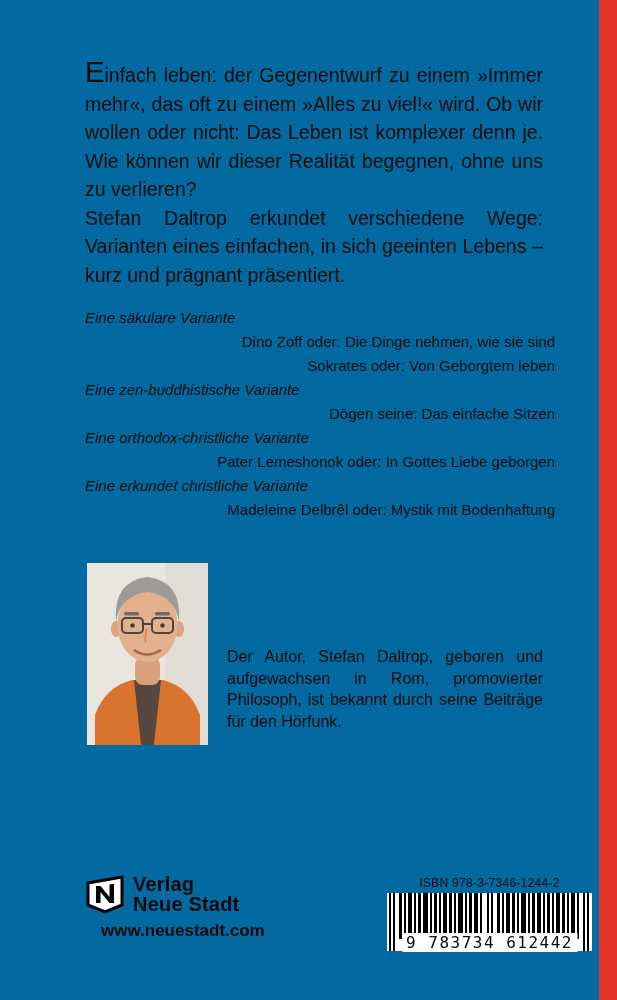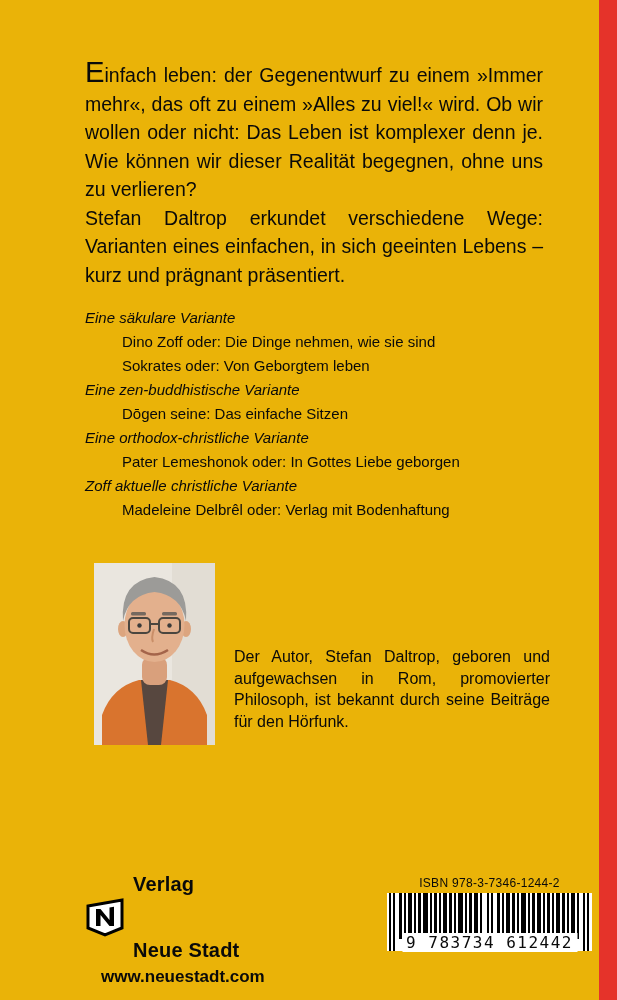--- a/index.html
+++ b/index.html
@@ -1,46 +1,46 @@
 <!DOCTYPE html>
 <html><head>
 <meta charset="utf-8">
 <style>
   html,body{margin:0;padding:0;background:#ffffff;}
   .cover{
-    position:relative;width:617px;height:1000px;background:#eab308;overflow:hidden;
+    position:relative;width:617px;height:1000px;background:#0369a1;overflow:hidden;
     font-family:"Liberation Sans",sans-serif;color:#0a0a0a;
   }
   .spine{position:absolute;top:0;right:0;width:18px;height:1000px;background:#e5332a;}
 
   
   .blurb{position:absolute;left:85px;top:58px;width:458px;
     font-size:19.5px;line-height:28.5px;text-align:justify;}
   .blurb p{margin:0;}
   .p1::first-letter{font-size:150%;}
 
   
   .variants{position:absolute;left:85px;top:306px;width:470px;
     font-size:15px;line-height:24px;}
   .v-label{font-style:italic;}
-  .v-entry{padding-left:37px;}
+  .v-entry{padding-left:37px;text-align:right;}
 
   
-  .author-row{position:absolute;left:94px;top:563px;width:458px;height:182px;}
+  .author-row{position:absolute;left:87px;top:563px;width:458px;height:182px;}
   .photo{position:absolute;left:0;top:0;width:121px;height:182px;overflow:hidden;}
   .photo svg{display:block;}
   .bio{position:absolute;left:140px;top:83px;width:316px;margin:0;
     font-size:16px;line-height:21.5px;text-align:justify;}
 
   
   .publisher{position:absolute;left:85px;top:874px;}
   .logo-row{display:flex;align-items:center;gap:8px;}
   .logo-mark{width:40px;height:40px;display:inline-block;}
   .logo-text{display:flex;flex-direction:column;font-weight:bold;
-    font-size:20px;line-height:20px;letter-spacing:0.2px;gap:46px;}
+    font-size:20px;line-height:20px;letter-spacing:0.2px;}
   .website{font-size:17px;font-weight:bold;margin-top:7px;margin-left:16px;}
 
   
   .isbn-block{position:absolute;left:387px;top:876px;width:205px;text-align:center;}
   .isbn-label{font-size:12px;letter-spacing:0.3px;margin-bottom:3px;}
   .barcode{position:relative;width:205px;height:58px;background:#ffffff;margin:0 auto;}
   .barcode svg{display:block;}
   .barcode-digits{
     position:absolute;left:50%;transform:translateX(-50%);bottom:-1px;
     background:#ffffff;padding:0 4px;
@@ -69,22 +69,22 @@
     </div>
     <div class="variant">
       <div class="v-label">Eine zen-buddhistische Variante</div>
       <div class="v-entry">Dōgen seine: Das einfache Sitzen</div>
     </div>
     <div class="variant">
       <div class="v-label">Eine orthodox-christliche Variante</div>
       <div class="v-entry">Pater Lemeshonok oder: In Gottes Liebe geborgen</div>
     </div>
     <div class="variant">
-      <div class="v-label">Zoff aktuelle christliche Variante</div>
-      <div class="v-entry">Madeleine Delbrêl oder: Verlag mit Bodenhaftung</div>
+      <div class="v-label">Eine erkundet christliche Variante</div>
+      <div class="v-entry">Madeleine Delbrêl oder: Mystik mit Bodenhaftung</div>
     </div>
   </div>
 
   <div class="author-row">
     <div class="photo">
       <svg width="121" height="182" viewBox="0 0 121 182" xmlns="http://www.w3.org/2000/svg">
         <rect x="0" y="0" width="121" height="182" fill="#eae6df"></rect>
         <rect x="78" y="0" width="43" height="182" fill="#e2ddd4"></rect>
         <path d="M 8 182 L 8 152 Q 18 124 45 117 L 76 117 Q 103 124 113 152 L 113 182 Z" fill="#d9742e"></path>
         <polygon points="47,117 74,117 67,182 54,182" fill="#57473f"></polygon>

